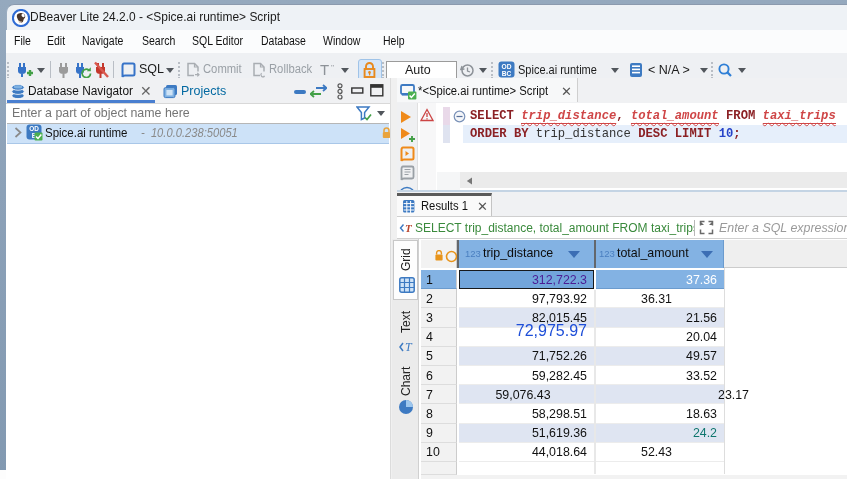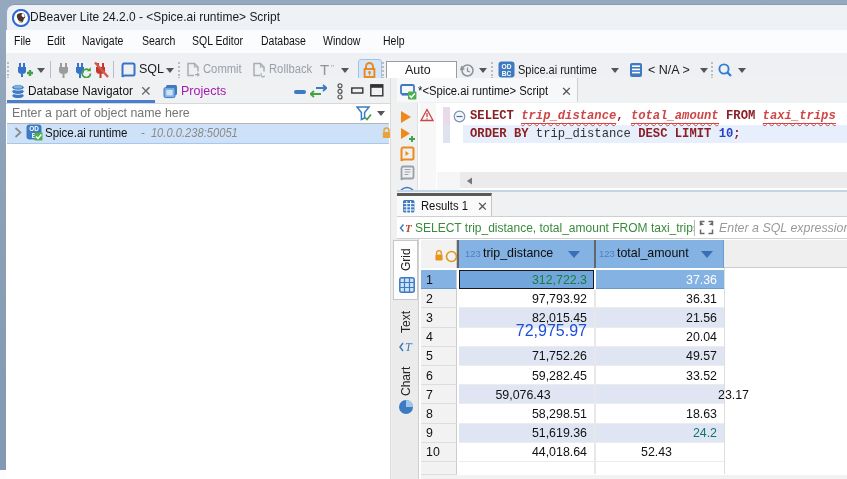--- a/index.html
+++ b/index.html
@@ -226,21 +226,21 @@
   <ellipse cx="8" cy="2.9" rx="4.4" ry="1.6" fill="#7fb1e2"></ellipse>
 </svg>
 <div class="abs" style="left:28px;top:84px;font-size:12.5px;color:#111;transform:scaleX(.95);transform-origin:0 50%">Database Navigator</div>
 <div class="abs" style="left:140px;top:83px;font-size:14px;color:#666">✕</div>
 
 <svg class="abs" style="left:163px;top:84px" width="15" height="15" viewBox="0 0 15 15">
   <rect x="3" y="1" width="11" height="10" rx="1.5" fill="#3d7ac2"></rect>
   <rect x="1" y="3.6" width="11" height="10" rx="1.5" fill="#7fb1e2" stroke="#3d7ac2" stroke-width="1"></rect>
   <rect x="3.4" y="6" width="6.2" height="5.4" fill="#cfe3f5"></rect>
 </svg>
-<div class="abs" style="left:181px;top:84px;font-size:12.5px;color:#a21caf">Projects</div>
+<div class="abs" style="left:181px;top:84px;font-size:12.5px;color:#0369a1">Projects</div>
 
 <svg class="abs" style="left:294px;top:88px" width="13" height="8" viewBox="0 0 13 8">
   <rect x="0" y="2" width="12" height="4" rx="2" fill="#3d7ac2"></rect>
 </svg>
 <svg class="abs" style="left:310px;top:84px" width="17" height="14" viewBox="0 0 17 14">
   <path d="M6 4H16M13 1l3.5 3L13 7" fill="none" stroke="#3d7ac2" stroke-width="1.8"></path>
   <path d="M11 10H1M4 7 .5 10 4 13" fill="none" stroke="#43a047" stroke-width="1.8"></path>
 </svg>
 <svg class="abs" style="left:336px;top:83px" width="8" height="17" viewBox="0 0 8 17">
   <circle cx="4" cy="2.8" r="2" fill="none" stroke="#555" stroke-width="1.2"></circle>
@@ -412,28 +412,28 @@
 <div class="abs" style="left:617px;top:246px;font-size:12.4px;color:#0d0d0d">total_amount</div>
 <svg class="abs" style="left:700px;top:250px" width="14" height="9" viewBox="0 0 14 9">
   <path d="M1 1h12L7 8Z" fill="#3c6eb4"></path>
 </svg>
 
 <div id="rows">
     <div class="abs" style="left:421px;top:270.0px;width:36px;height:19.2px;background:#83b2e3;border-right:1px solid #cccccc;border-bottom:1px solid #6b9bce;box-sizing:border-box"></div>
     <div class="abs" style="left:426px;top:272.5px;font-size:12.4px;color:#111">1</div>
     <div class="abs" style="left:459px;top:270.0px;width:135px;height:19.2px;background:#72a5db;outline:1.3px solid #17191c;outline-offset:-1.3px;border-bottom:1px solid #5b90c8;box-sizing:border-box"></div>
     <div class="abs" style="left:596px;top:270.0px;width:128px;height:19.2px;background:#83b2e3;border-bottom:1px solid #6b9bce;box-sizing:border-box"></div>
-    <div class="abs" style="left:459px;top:272.5px;width:128px;text-align:right;font-size:12.4px;color:#15803d">312,722.3</div>
+    <div class="abs" style="left:459px;top:272.5px;width:128px;text-align:right;font-size:12.4px;color:#4c1d95">312,722.3</div>
     <div class="abs" style="left:596px;top:272.5px;width:121px;text-align:right;font-size:12.4px;color:#ffffff">37.36</div>
     <div class="abs" style="left:421px;top:289.2px;width:36px;height:19.2px;background:#f2f2f2;border-right:1px solid #cccccc;border-bottom:1px solid #dddddd;box-sizing:border-box"></div>
     <div class="abs" style="left:426px;top:291.7px;font-size:12.4px;color:#111">2</div>
     <div class="abs" style="left:459px;top:289.2px;width:135px;height:19.2px;background:#ffffff;border-bottom:1px solid #ececec;box-sizing:border-box"></div>
     <div class="abs" style="left:596px;top:289.2px;width:128px;height:19.2px;background:#ffffff;border-bottom:1px solid #ececec;box-sizing:border-box"></div>
     <div class="abs" style="left:459px;top:291.7px;width:128px;text-align:right;font-size:12.4px;color:#111111">97,793.92</div>
-    <div class="abs" style="left:596px;top:291.7px;width:121px;text-align:right;font-size:12.4px;color:#111111">36.31</div>
+    <div class="abs" style="left:596px;top:291.7px;width:121px;text-align:center;font-size:12.4px;color:#111111">36.31</div>
     <div class="abs" style="left:421px;top:308.4px;width:36px;height:19.2px;background:#f2f2f2;border-right:1px solid #cccccc;border-bottom:1px solid #dddddd;box-sizing:border-box"></div>
     <div class="abs" style="left:426px;top:310.9px;font-size:12.4px;color:#111">3</div>
     <div class="abs" style="left:459px;top:308.4px;width:135px;height:19.2px;background:#dfe5f2;border-bottom:1px solid #ececec;box-sizing:border-box"></div>
     <div class="abs" style="left:596px;top:308.4px;width:128px;height:19.2px;background:#dfe5f2;border-bottom:1px solid #ececec;box-sizing:border-box"></div>
     <div class="abs" style="left:459px;top:310.9px;width:128px;text-align:right;font-size:12.4px;color:#111111">82,015.45</div>
     <div class="abs" style="left:596px;top:310.9px;width:121px;text-align:right;font-size:12.4px;color:#111111">21.56</div>
     <div class="abs" style="left:421px;top:327.6px;width:36px;height:19.2px;background:#f2f2f2;border-right:1px solid #cccccc;border-bottom:1px solid #dddddd;box-sizing:border-box"></div>
     <div class="abs" style="left:426px;top:330.1px;font-size:12.4px;color:#111">4</div>
     <div class="abs" style="left:459px;top:327.6px;width:135px;height:19.2px;background:#ffffff;border-bottom:1px solid #ececec;box-sizing:border-box"></div>
     <div class="abs" style="left:596px;top:327.6px;width:128px;height:19.2px;background:#ffffff;border-bottom:1px solid #ececec;box-sizing:border-box"></div>

